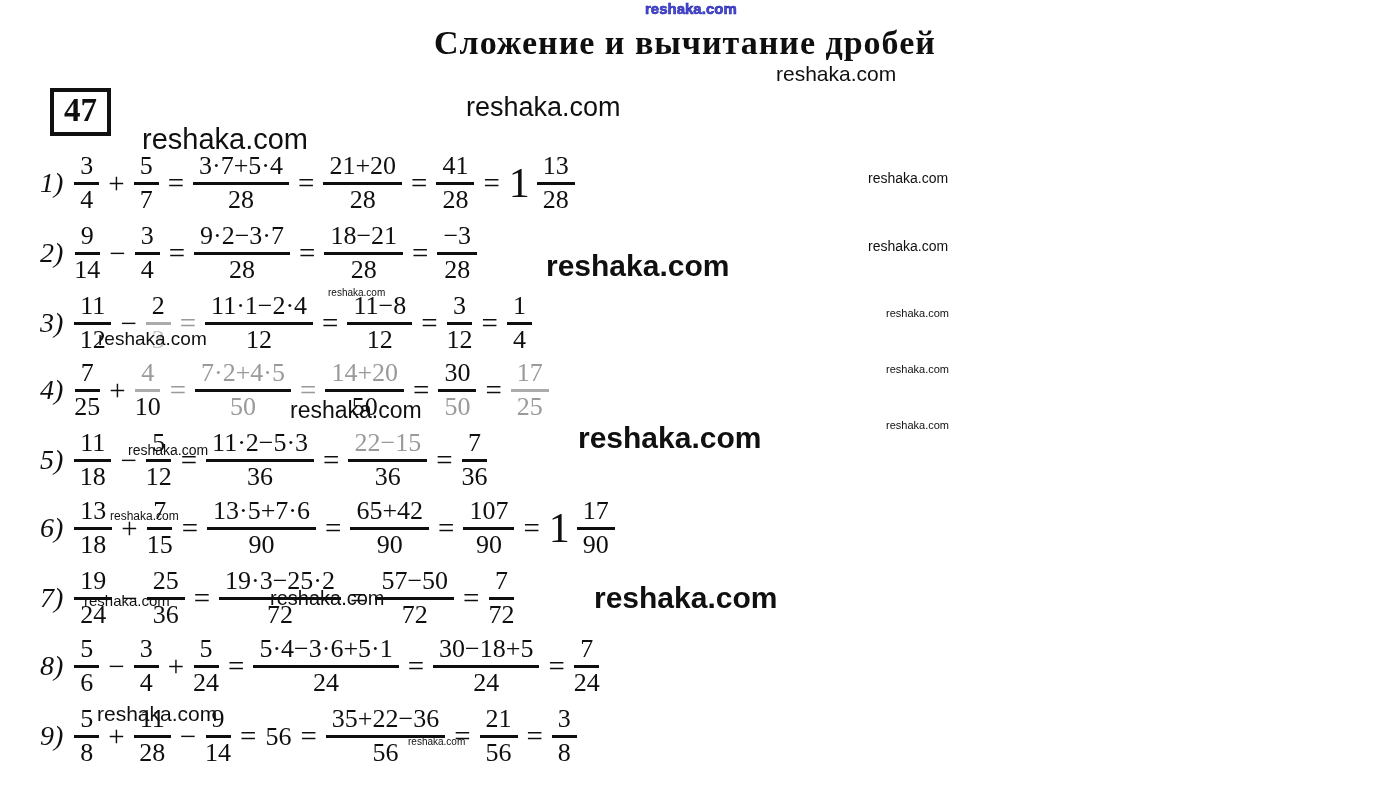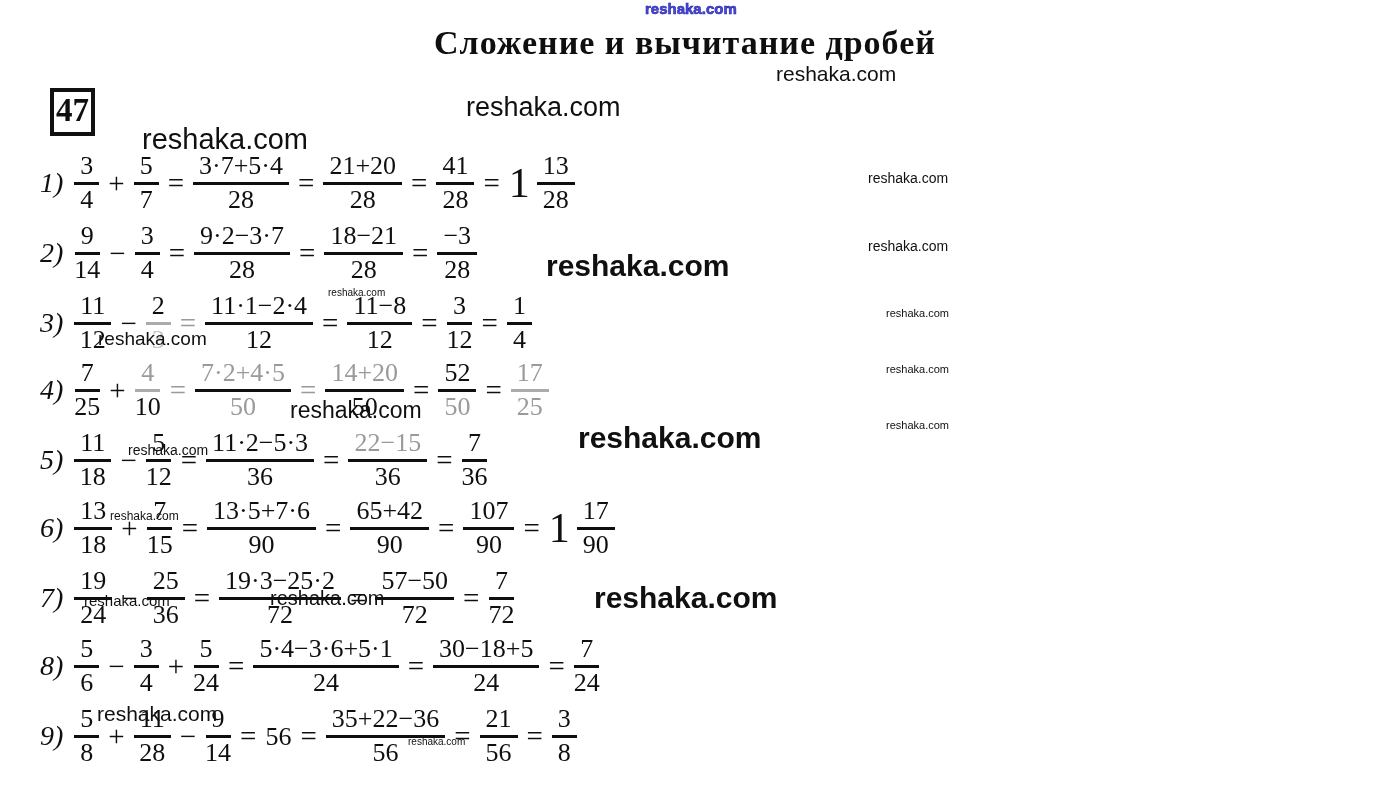--- a/index.html
+++ b/index.html
@@ -3,21 +3,21 @@
 <meta charset="utf-8">
 <style>
   html,body{margin:0;padding:0;}
   body{
     width:1392px;height:790px;background:#ffffff;position:relative;overflow:hidden;
     font-family:"Liberation Serif",serif;color:#0f0f0f;
   }
   .title{position:absolute;left:434px;top:24px;font-size:34px;font-weight:bold;
          font-family:"Liberation Serif",serif;letter-spacing:1px;white-space:nowrap;}
   .exbox{position:absolute;left:50px;top:88px;border:4px solid #111;
-         padding:0 2px 2px;font-size:33px;font-weight:bold;line-height:1.15;}
+         padding:0 10px 2px;font-size:33px;font-weight:bold;line-height:1.15;}
   .eqrow{position:absolute;display:flex;align-items:center;gap:6px;white-space:nowrap;}
   .lab{font-size:28px;font-style:italic;margin-right:5px;}
   .fr{display:inline-flex;flex-direction:column;align-items:center;}
   .fr .n{font-size:26px;line-height:1.08;padding:0 6px 2px;border-bottom:3px solid #0f0f0f;}
   .fr .d{font-size:26px;line-height:1.08;padding-top:1px;}
   .op{font-size:29px;margin:0 3px;}
   .whole{font-size:42px;line-height:1;margin-right:1px;}
   .muted{color:#9a9a9a;}
   .light{color:#c4c4c4;}
   .bar-muted{border-bottom-color:#ababab !important;}
@@ -141,21 +141,21 @@
           <span class="n muted">7·2+4·5</span>
           <span class="d muted">50</span>
         </span>
         <span class="op muted">=</span>
         <span class="fr">
           <span class="n muted">14+20</span>
           <span class="d">50</span>
         </span>
         <span class="op">=</span>
         <span class="fr">
-          <span class="n">52</span>
+          <span class="n">30</span>
           <span class="d muted">50</span>
         </span>
         <span class="op">=</span>
         <span class="fr">
           <span class="n muted bar-muted">17</span>
           <span class="d muted">25</span>
         </span>
       </div>
       <div class="eqrow" style="top: 429px; left: 40px;">
         <span class="lab">5)</span>

